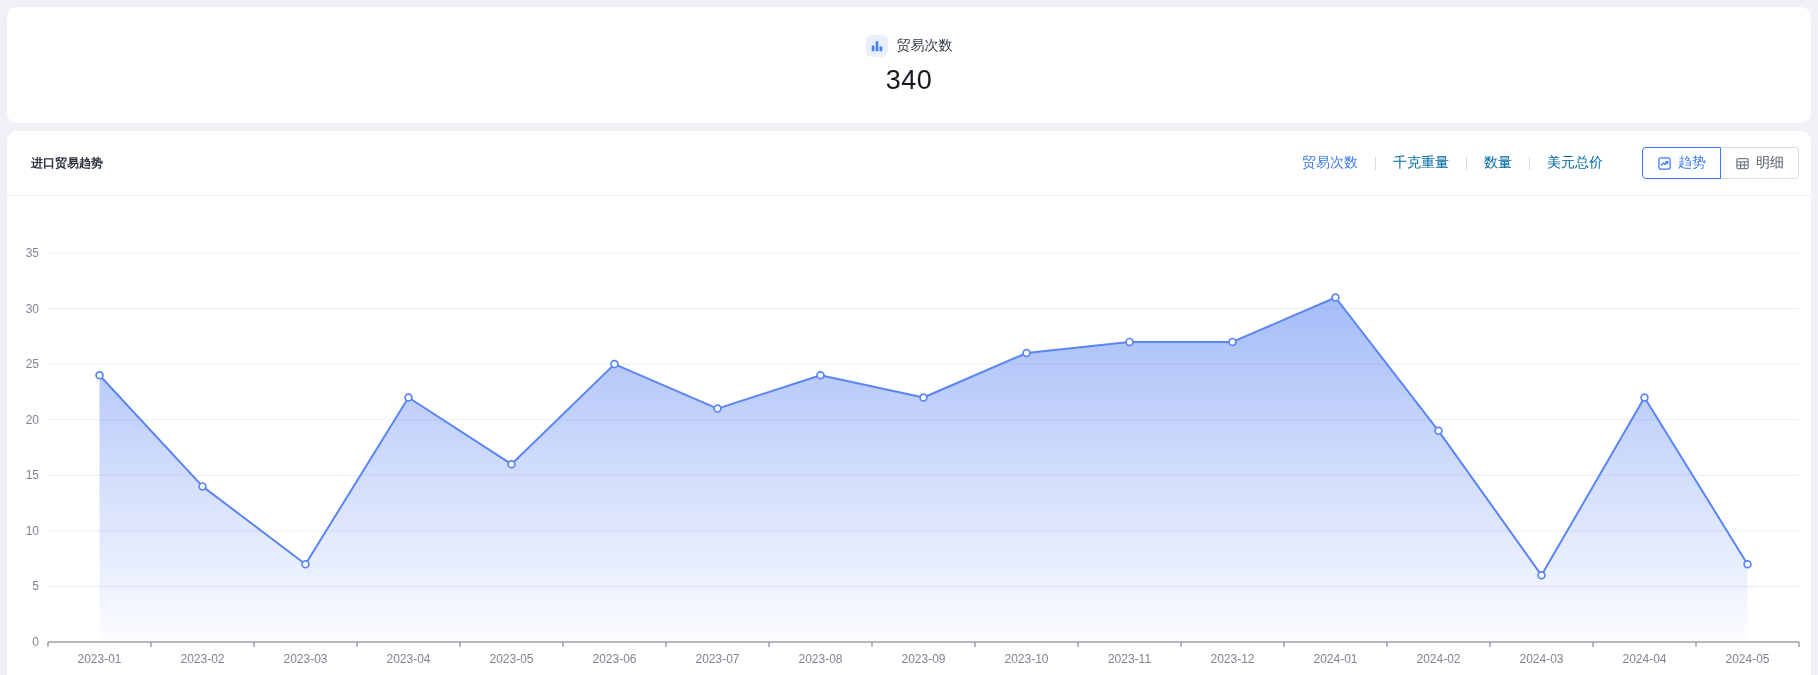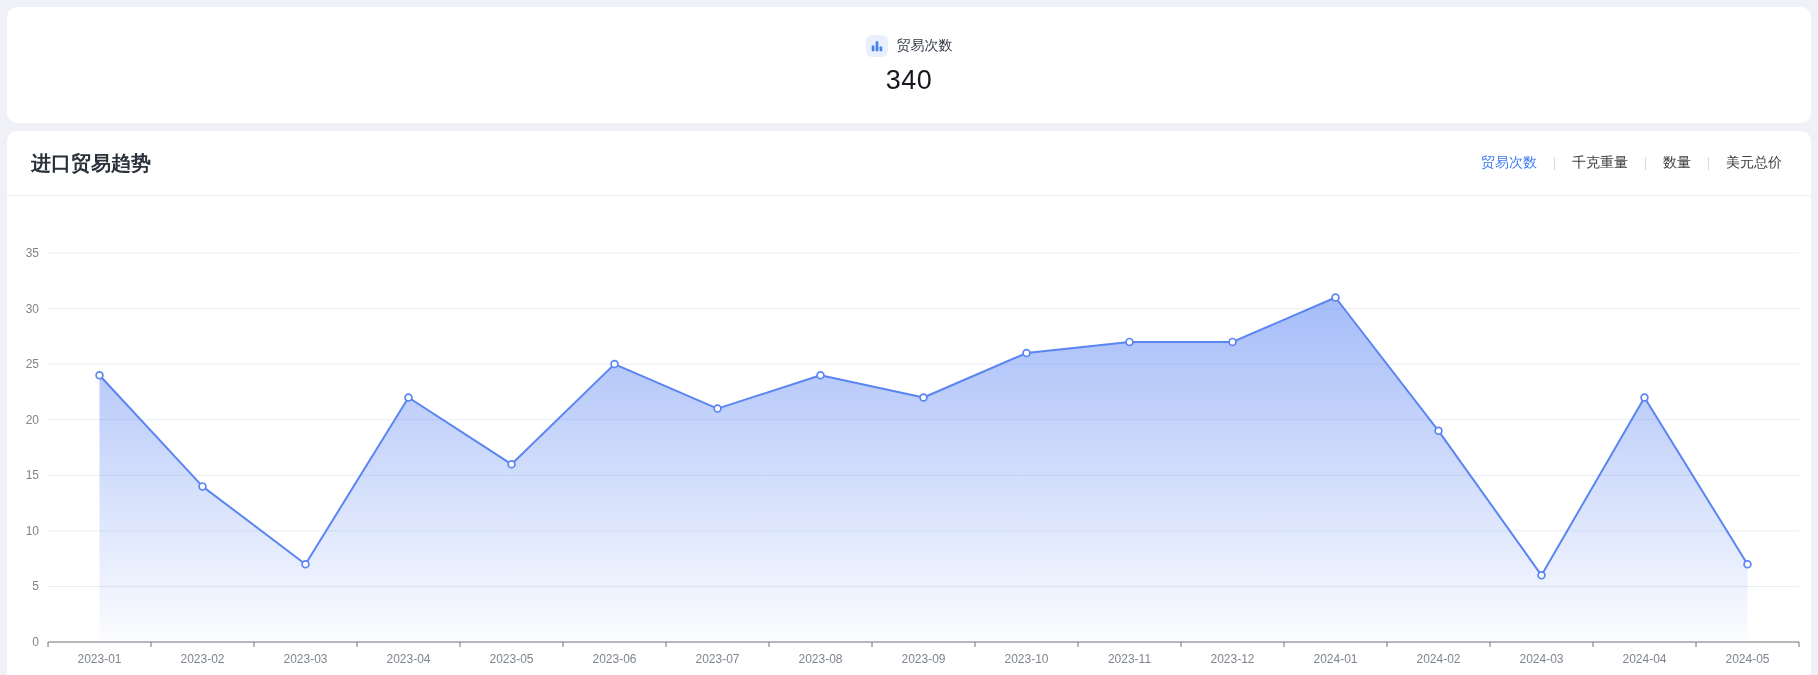--- a/index.html
+++ b/index.html
@@ -26,24 +26,24 @@
   .card-value { font-size:27px; color:#15181e; font-weight:500; letter-spacing:.5px; }
 
   .panel {
     margin-top:8px; background:#fff; border-radius:10px 10px 0 0;
     height:544px; overflow:hidden;
   }
   .panel-header {
     height:64px; display:flex; align-items:center; justify-content:space-between;
     padding:0 12px 0 24px;
   }
-  .panel-title { font-size:20px; font-weight:bold; color:#2b313b; }
+  .panel-title { font-size:12px; font-weight:bold; color:#2b313b; }
   .header-right { display:flex; align-items:center; gap:22px; }
   .metric-tabs { display:flex; align-items:center; }
-  .metric-tab { font-size:14px; color:#404040; padding:0 17px; cursor:pointer; white-space:nowrap; }
+  .metric-tab { font-size:14px; color:#0369a1; padding:0 17px; cursor:pointer; white-space:nowrap; }
   .metric-tab.active { color:var(--accent); }
   .tab-sep { width:1px; height:13px; background:#d7dbe0; }
   .view-toggle { display:flex; }
   .toggle-btn {
     display:flex; align-items:center; gap:6px;
     height:32px; padding:0 14px; background:#fff;
     border:1px solid #d9dde3; font-size:14px; color:#565c66; cursor:pointer;
   }
   .toggle-btn:first-child { border-radius:4px 0 0 4px; }
   .toggle-btn:last-child { border-radius:0 4px 4px 0; border-left-width:0; }
@@ -83,20 +83,41 @@
     <div class="panel-title">进口贸易趋势</div>
     <div class="header-right">
       <div class="metric-tabs">
         <span class="metric-tab active">贸易次数</span>
         <span class="tab-sep"></span>
         <span class="metric-tab">千克重量</span>
         <span class="tab-sep"></span>
         <span class="metric-tab">数量</span>
         <span class="tab-sep"></span>
         <span class="metric-tab">美元总价</span>
+      </div>
+      <div class="view-toggle">
+        <button class="toggle-btn active">
+          <span class="t-icon">
+            <svg width="15" height="15" viewBox="0 0 24 24" fill="none" stroke="currentColor" stroke-width="2" stroke-linecap="round" stroke-linejoin="round">
+                <rect x="3" y="3" width="18" height="18" rx="3"></rect>
+                <path d="M7 14.5 10.5 11l2.5 2.5L17 9"></path>
+                <path d="M13.8 9H17v3.2"></path>
+              </svg>
+          </span>
+          <span>趋势</span>
+        </button>
+        <button class="toggle-btn">
+          <span class="t-icon">
+            <svg width="15" height="15" viewBox="0 0 24 24" fill="none" stroke="#7a8087" stroke-width="2" stroke-linejoin="round">
+                <rect x="3" y="4" width="18" height="16" rx="2"></rect>
+                <path d="M3 9.3h18M3 14.6h18M9 9.3V20M15 9.3V20"></path>
+              </svg>
+          </span>
+          <span>明细</span>
+        </button>
       </div>
     </div>
   </div>
   <div class="divider"></div>
   <div class="chart-wrap">
     <svg id="chart-svg" width="1804" height="479" viewBox="0 0 1804 479">
         <defs>
           <linearGradient id="ag" gradientUnits="userSpaceOnUse" x1="0" y1="101.45714285714286" x2="0" y2="446">
             <stop offset="0" stop-color="rgba(91,133,242,0.55)"></stop>
             <stop offset="1" stop-color="rgba(91,133,242,0.02)"></stop>

